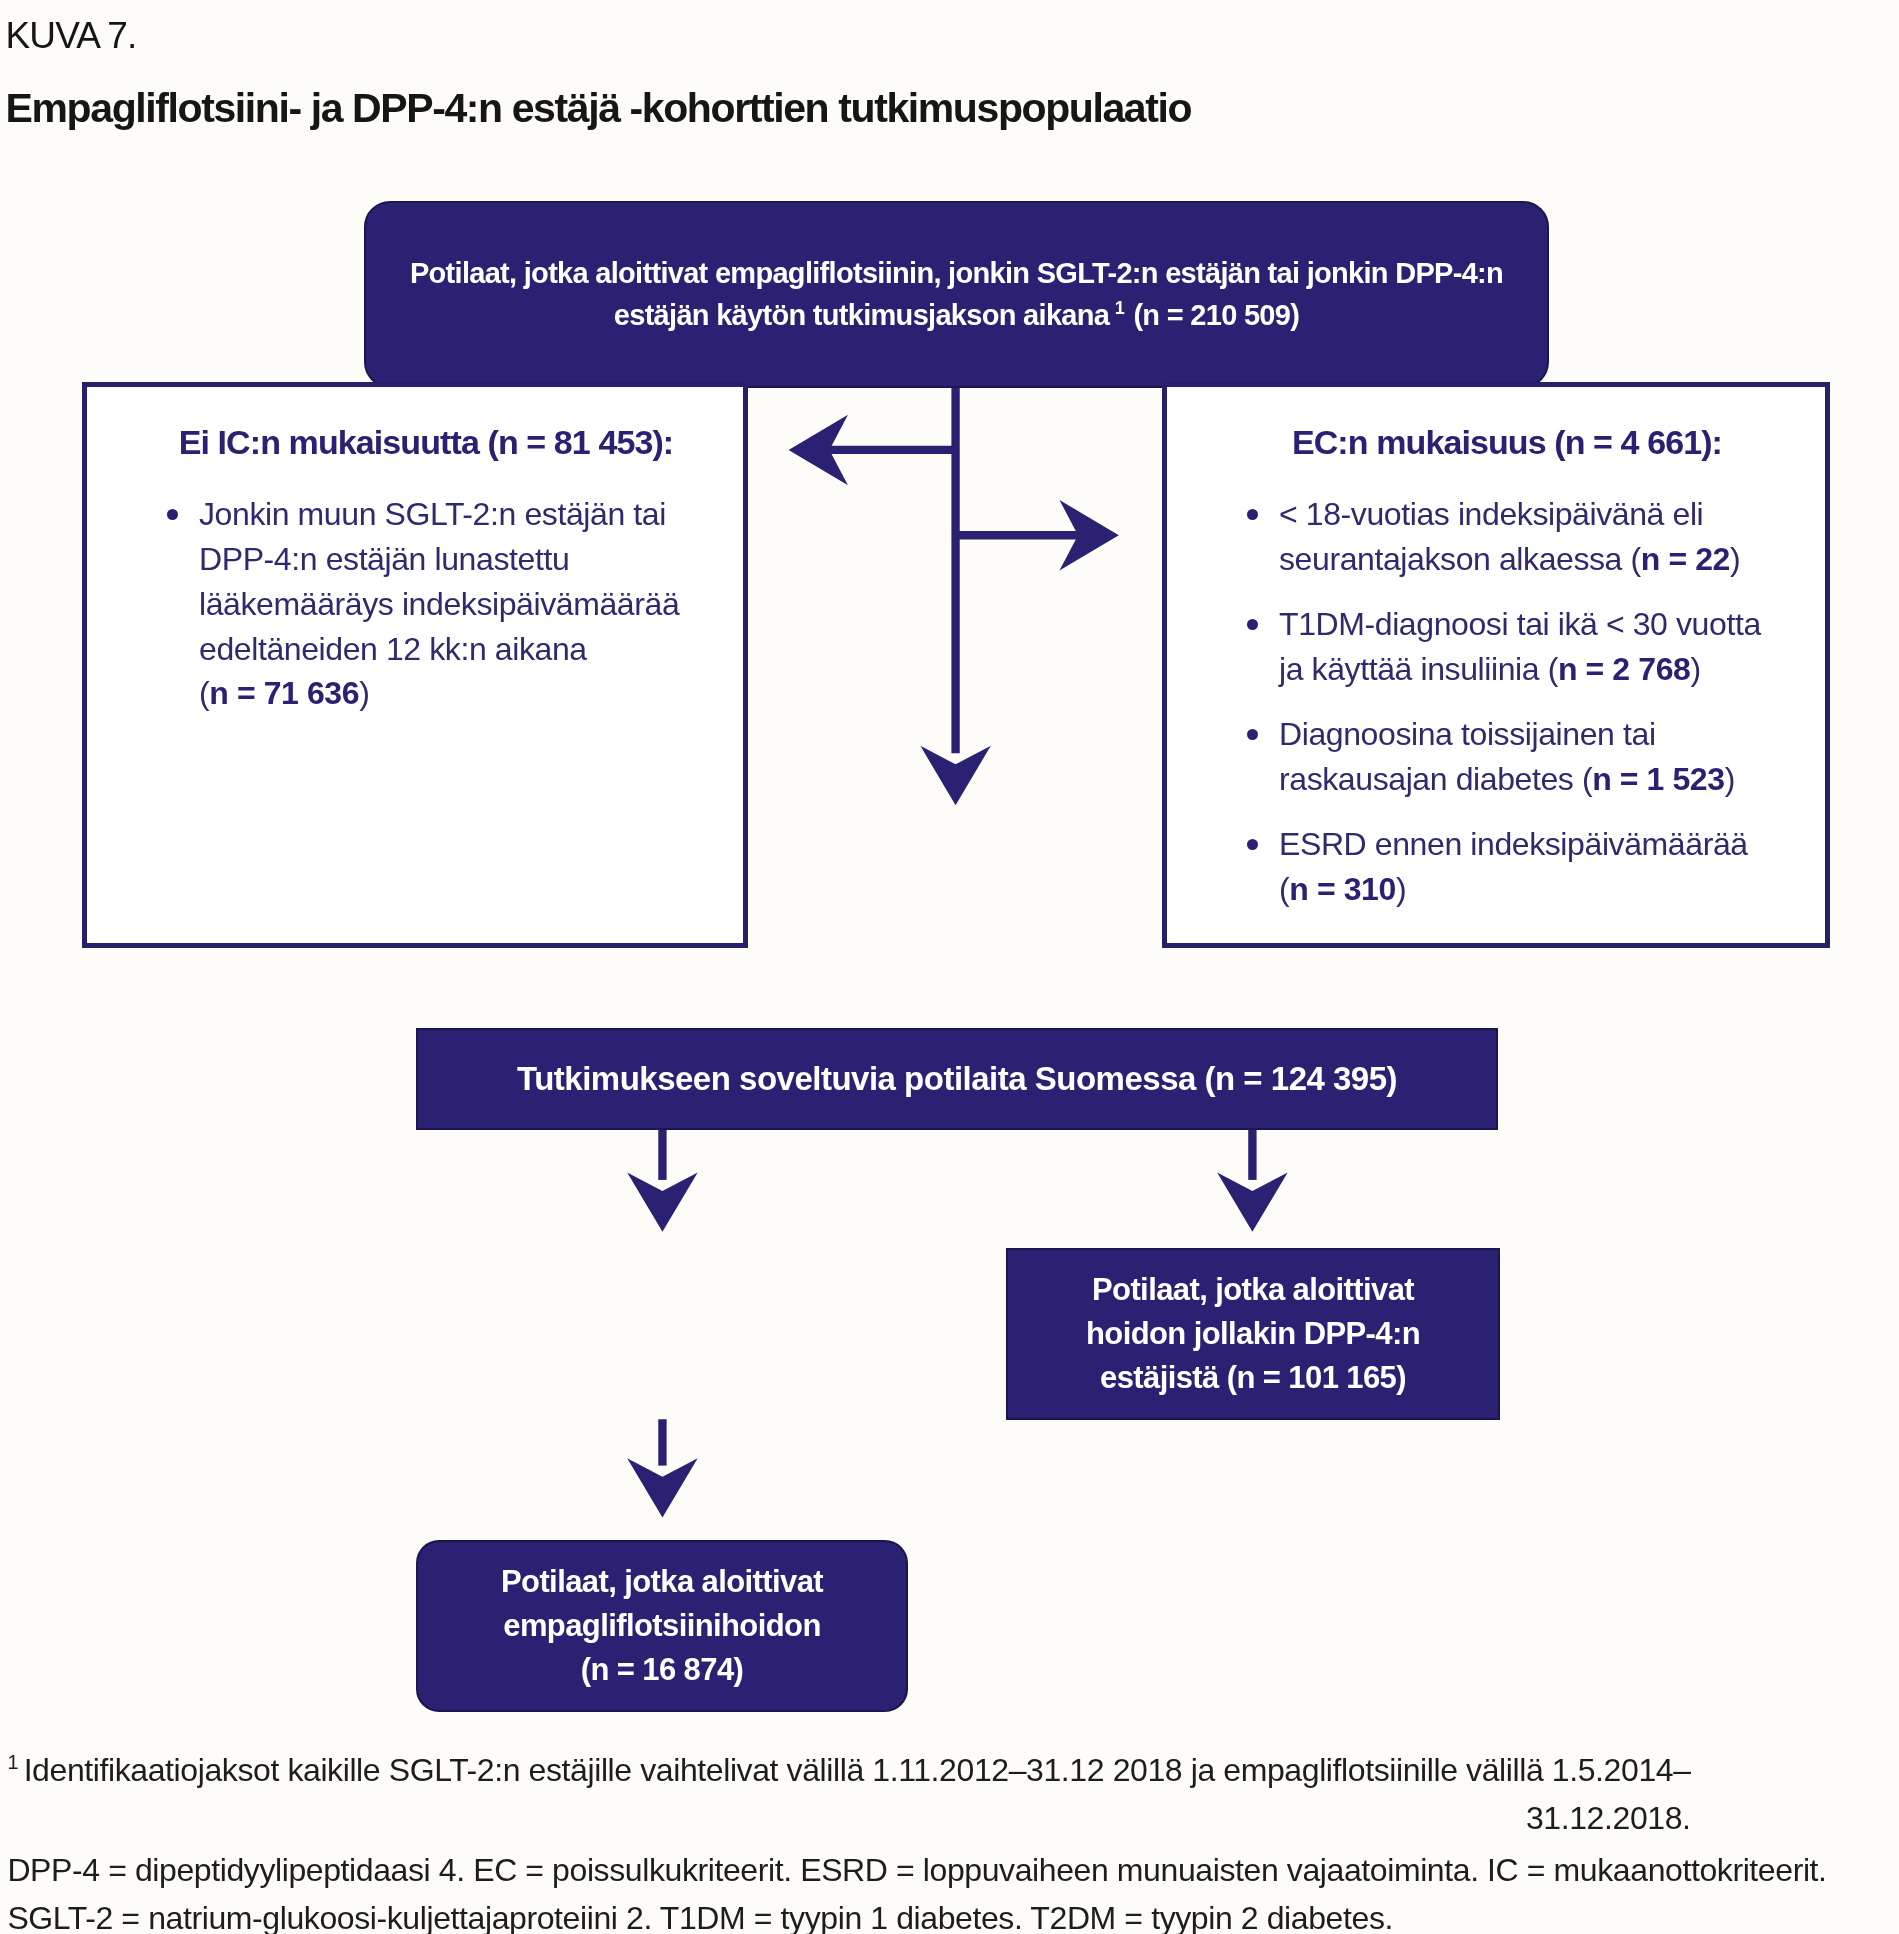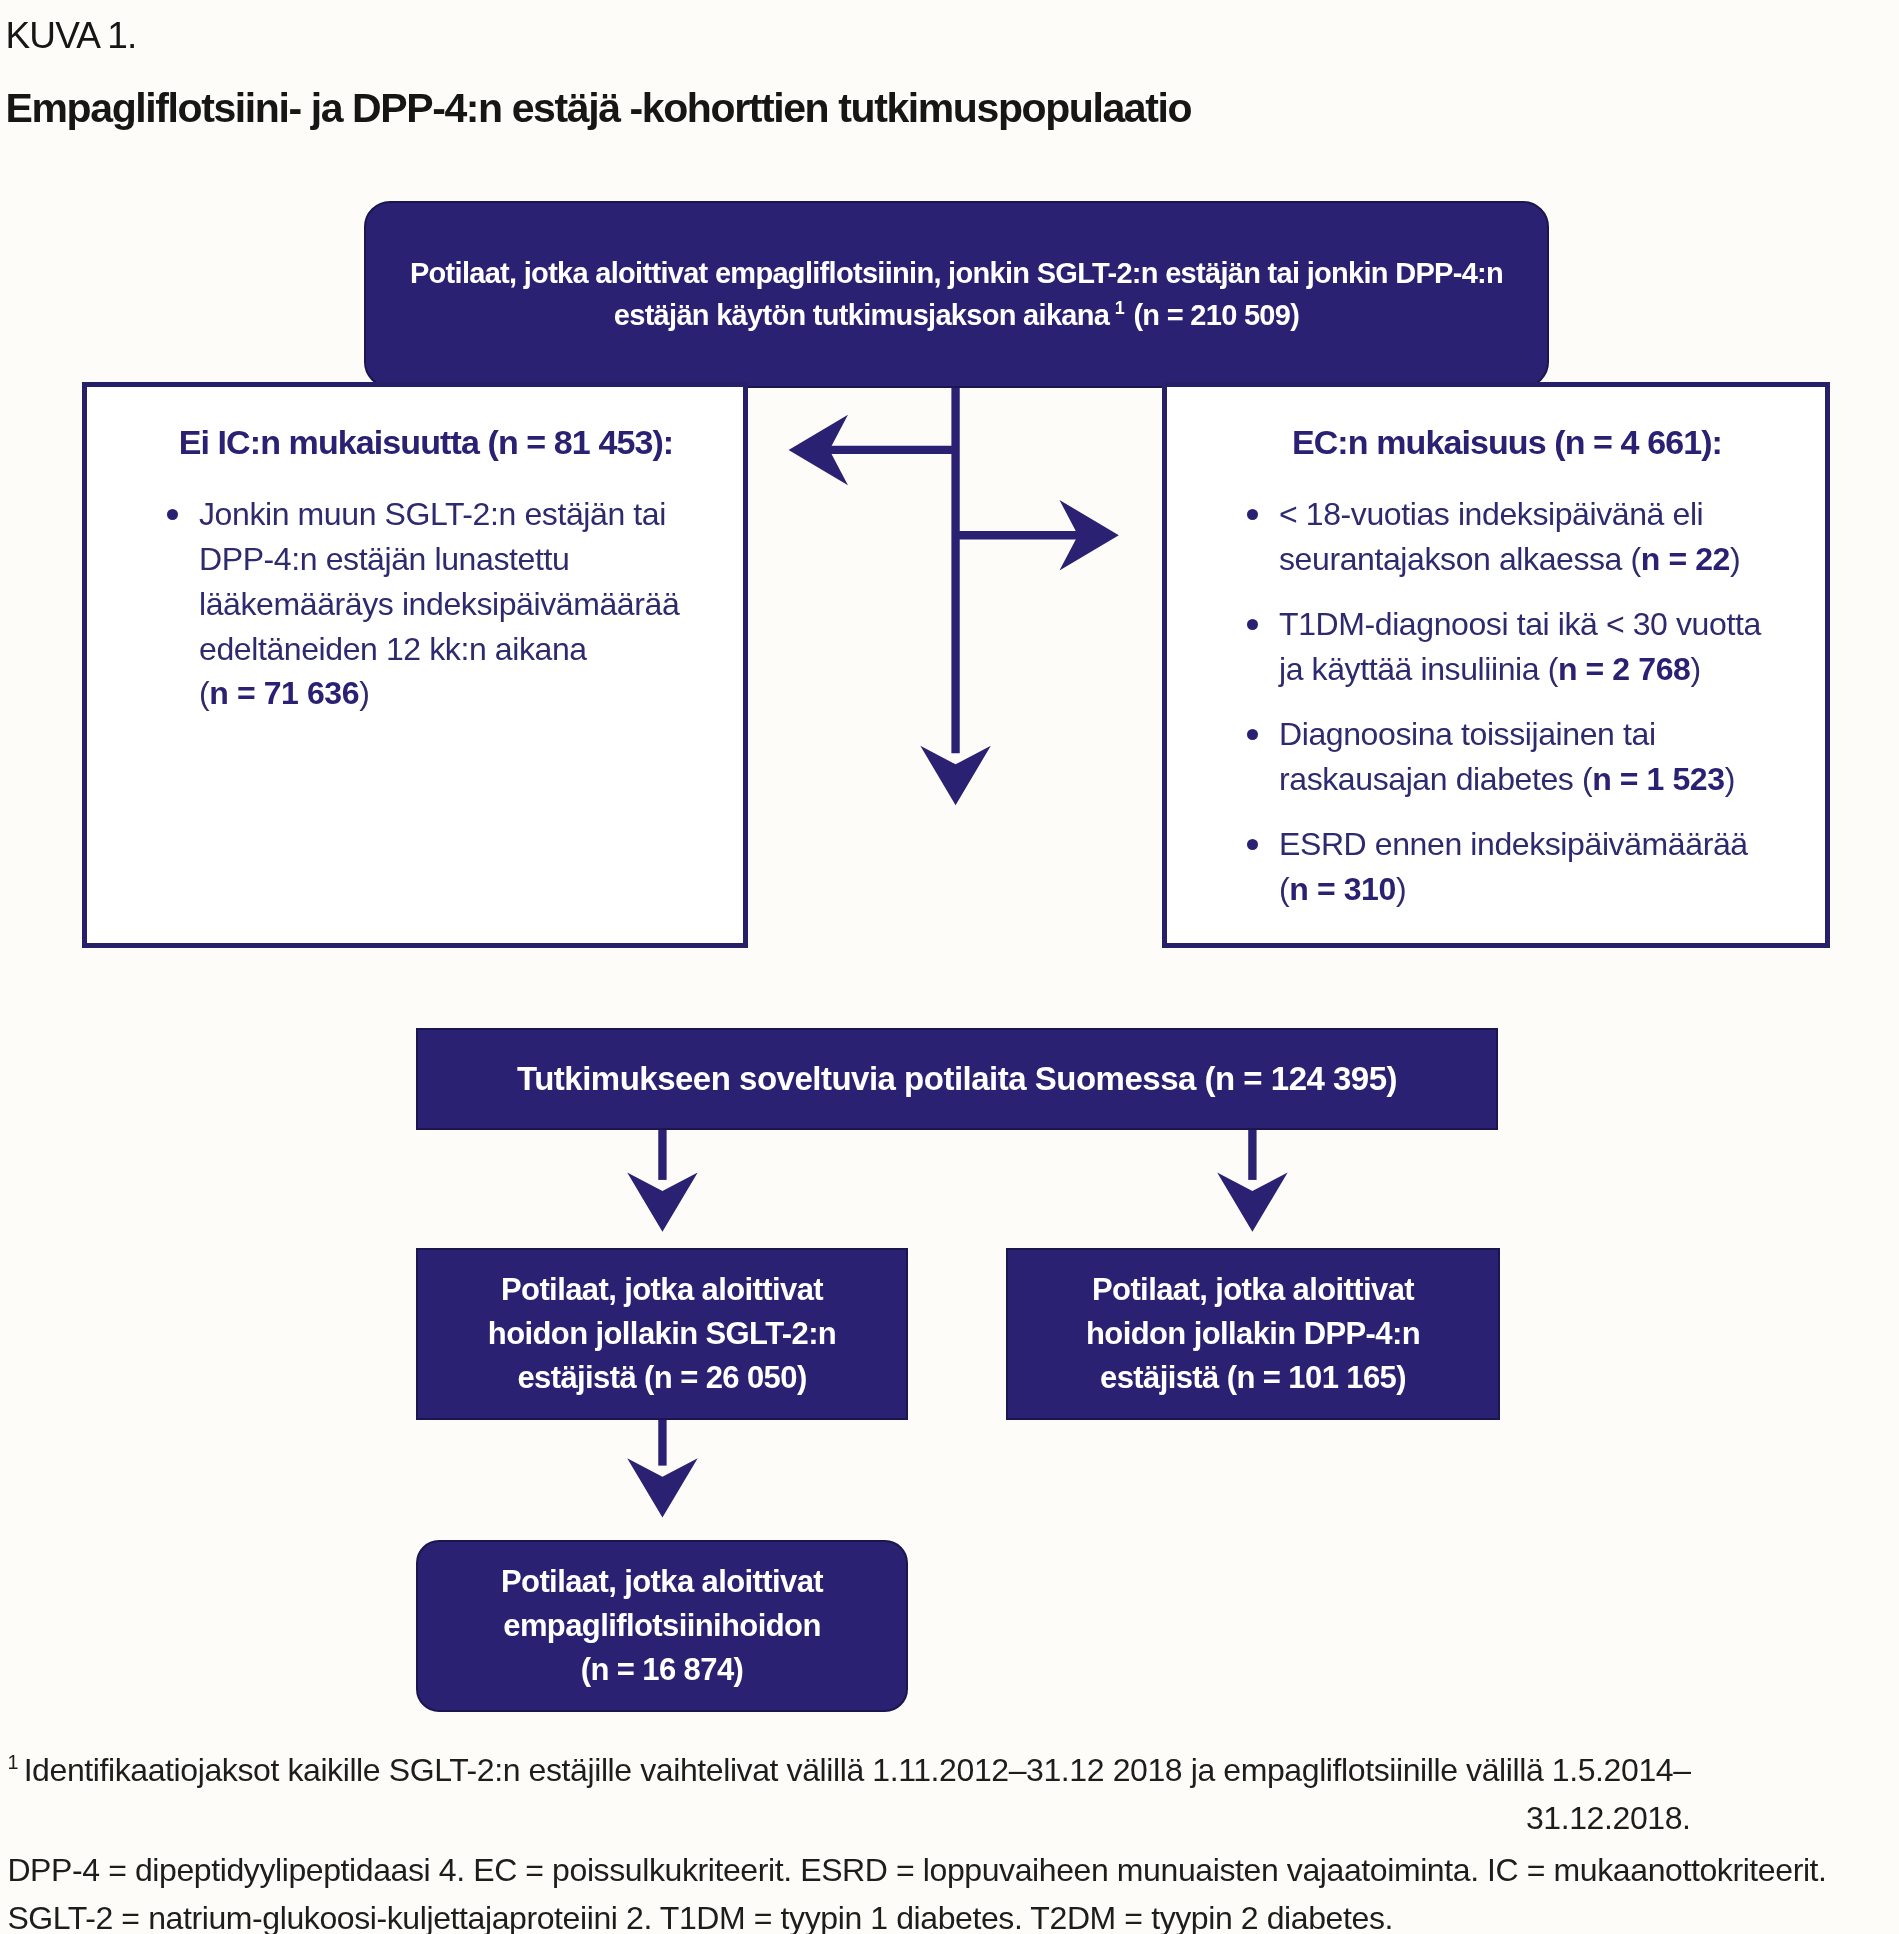--- a/index.html
+++ b/index.html
@@ -83,21 +83,21 @@
   #fn1{top:1746px;text-align:right;}
   #fn1 .l2{display:block;}
   #abbr{top:1846px;}
   #abbr .l2{display:block;}
 </style>
 </head>
 <body>
 
 <div class="canvas">
 
-  <div class="kicker">KUVA 1.</div>
+  <div class="kicker">KUVA 7.</div>
   <div class="title">Empagliflotsiini- ja DPP-4:n estäjä -kohorttien tutkimuspopulaatio</div>
 
   <svg class="connectors" width="1900" height="1935" viewBox="0 0 2048 2086">
     <g>
       <line x1="1030" y1="380" x2="1030" y2="812"></line>
       <polygon points="1030,868 992,804 1030,824 1068,804"></polygon>
     </g>
     <g>
       <line x1="1030" y1="485" x2="890" y2="485"></line>
       <polygon points="850,485 914,447 894,485 914,523"></polygon>
@@ -139,24 +139,20 @@
       <li><span>T1DM-diagnoosi tai ikä &lt; 30 vuotta ja käyttää insuliinia (</span><b class="nval">n = 2 768</b><span>)</span></li>
       <li><span>Diagnoosina toissijainen tai raskausajan diabetes (</span><b class="nval">n = 1 523</b><span>)</span></li>
       <li><span>ESRD ennen indeksipäivämäärää (</span><b class="nval">n = 310</b><span>)</span></li>
     </ul>
   </div>
 
   <div class="nbox" id="eligible-box">
     <div class="inner"><span>Tutkimukseen soveltuvia potilaita Suomessa (n = 124 395)</span></div>
   </div>
 
-  <div class="nbox" id="sglt2-box">
-    <div class="inner"><span>Potilaat, jotka aloittivat hoidon jollakin SGLT-2:n estäjistä</span>
-      <span class="nval">(n = 26 050)</span></div>
-  </div>
 
   <div class="nbox" id="dpp4-box">
     <div class="inner"><span>Potilaat, jotka aloittivat hoidon jollakin DPP-4:n estäjistä</span>
       <span class="nval">(n = 101 165)</span></div>
   </div>
 
   <div class="nbox" id="empa-box">
     <div class="inner"><span>Potilaat, jotka aloittivat empagliflotsiinihoidon</span>
       <span class="nval">(n = 16 874)</span></div>
   </div>

